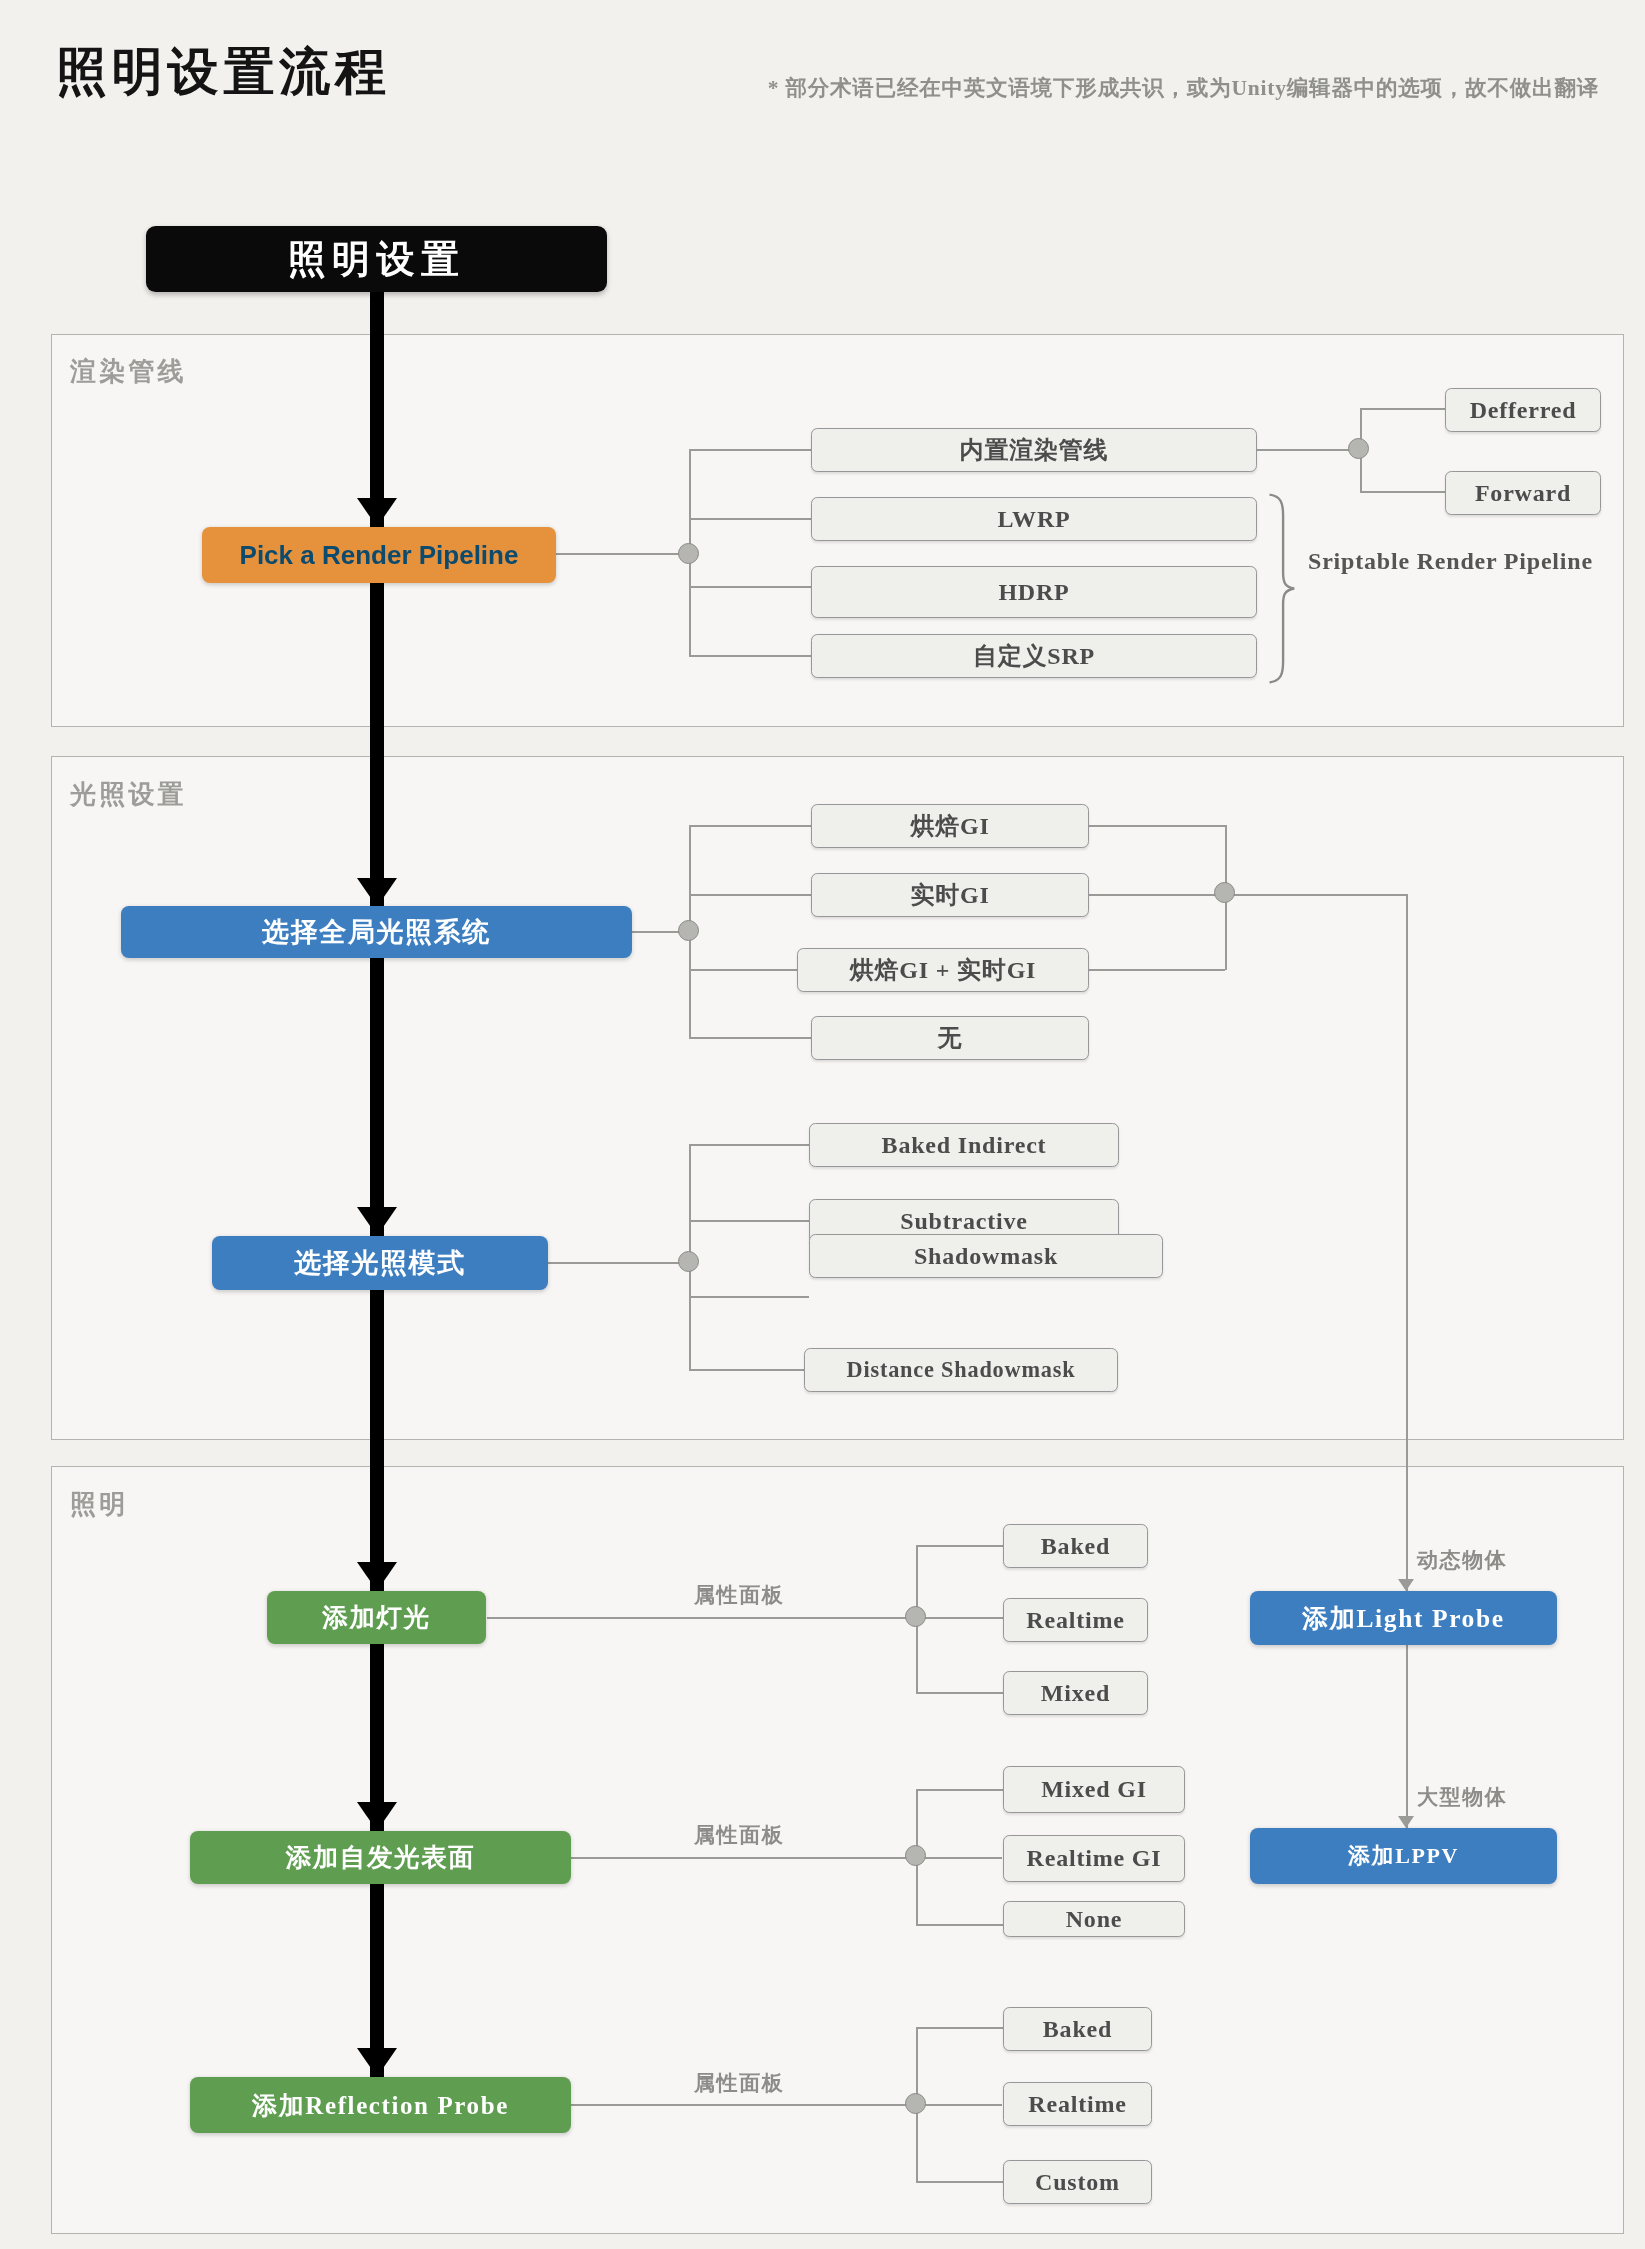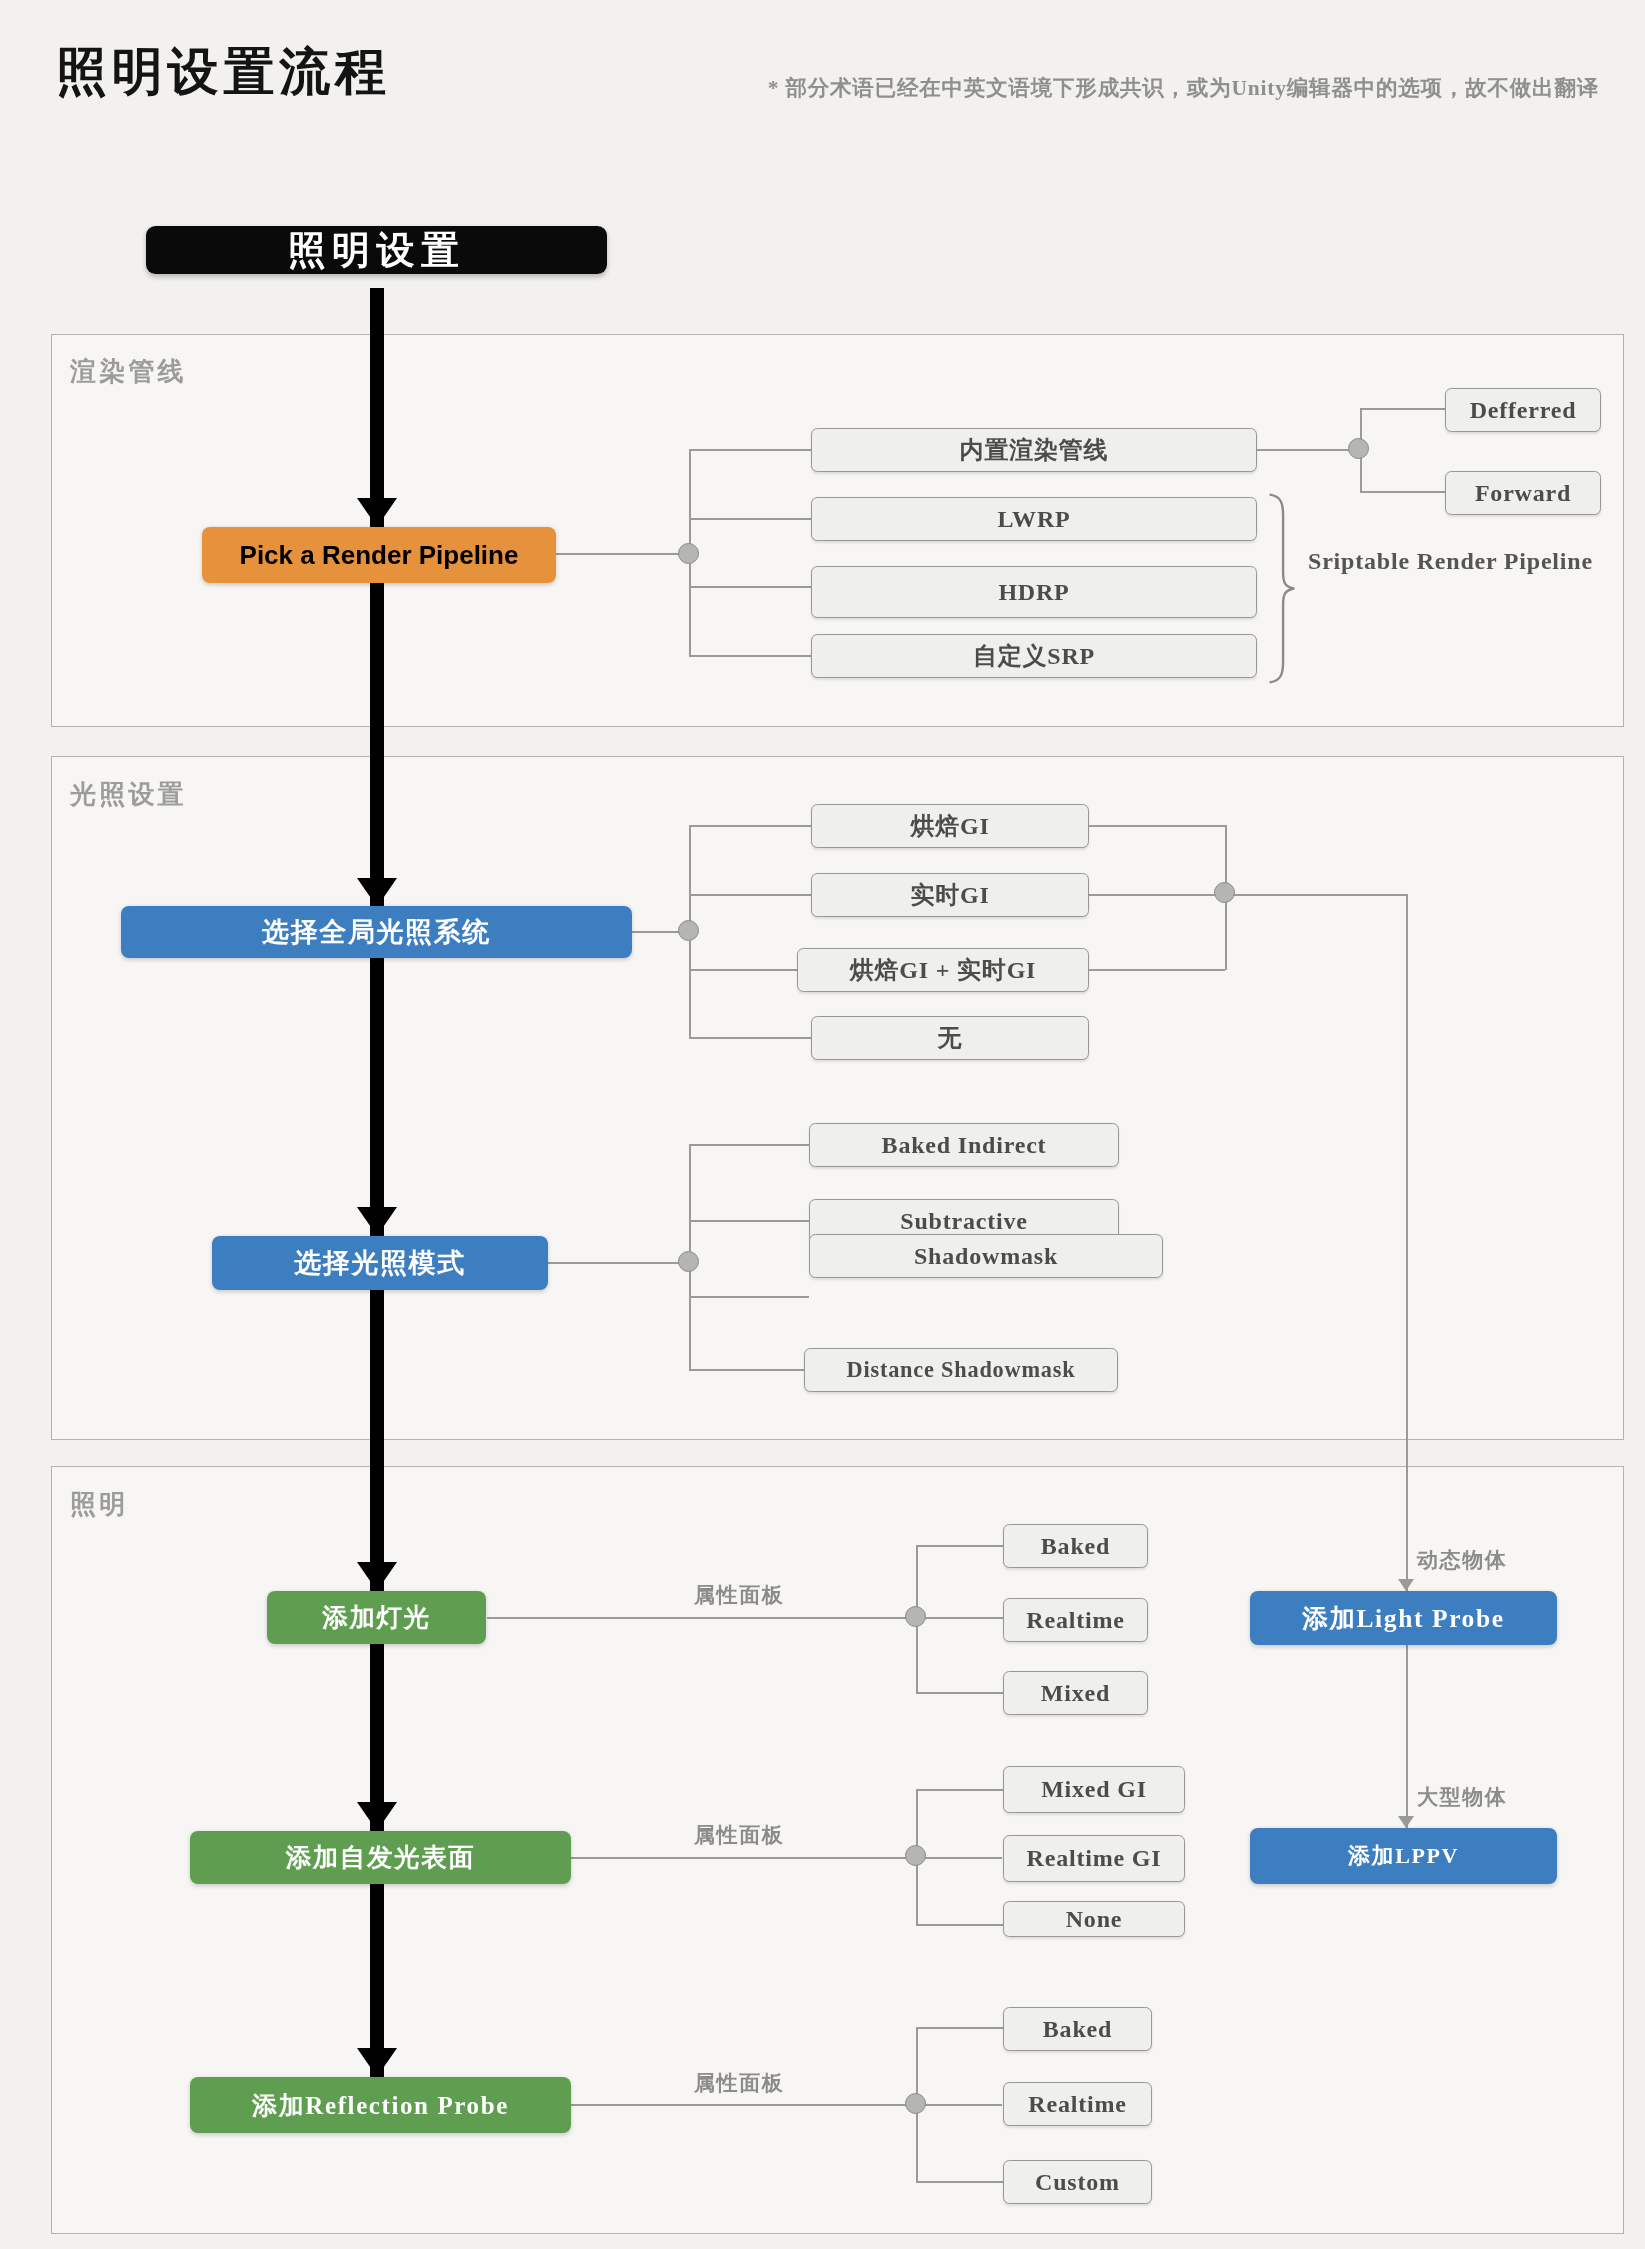--- a/index.html
+++ b/index.html
@@ -47,21 +47,21 @@
   .node {
     position:absolute; display:flex; align-items:center; justify-content:center;
     font-weight:bold; z-index:4; text-align:center;
   }
   .start {
     background:#0a0a0a; color:#fff; border-radius:9.6px;
     font-size:38px; letter-spacing:6.4px;
     box-shadow:0 2.4px 4.8px rgba(0,0,0,0.25);
   }
   .orange {
-    background:#e6923c; color:#000000; border-radius:8px;
+    background:#e6923c; color:#0c4a6e; border-radius:8px;
     font-size:26px; letter-spacing:0;
     font-family:"Liberation Sans","DejaVu Sans",sans-serif;
     box-shadow:0 1.6px 4px rgba(0,0,0,0.18);
   }
   .blue {
     background:#3d7ec0; color:#fff; border-radius:8px;
     font-size:27px; letter-spacing:1.6px;
     box-shadow:0 1.6px 4px rgba(0,0,0,0.18);
   }
   .green {
@@ -157,21 +157,21 @@
 
 <div class="dot" style="left:678px;top:543px"></div>
 <div class="dot" style="left:1348px;top:438px"></div>
 <div class="dot" style="left:678px;top:920px"></div>
 <div class="dot" style="left:1214px;top:882px"></div>
 <div class="dot" style="left:678px;top:1251px"></div>
 <div class="dot" style="left:905px;top:1606px"></div>
 <div class="dot" style="left:905px;top:1845px"></div>
 <div class="dot" style="left:905px;top:2093px"></div>
 
-<div class="node start" style="left:146px;top:226px;width:461px;height:48px">照明设置</div>
+<div class="node start" style="left:146px;top:226px;width:461px;height:66px">照明设置</div>
 
 <div class="node orange" style="left:202px;top:527px;width:354px;height:56px">Pick a Render Pipeline</div>
 
 <div class="opt" style="left:811px;top:428px;width:446px;height:44px">内置渲染管线</div>
 <div class="opt" style="left:811px;top:497px;width:446px;height:44px">LWRP</div>
 <div class="opt" style="left:811px;top:566px;width:446px;height:52px">HDRP</div>
 <div class="opt" style="left:811px;top:634px;width:446px;height:44px">自定义SRP</div>
 
 <div class="opt" style="left:1445px;top:388px;width:156px;height:44px">Defferred</div>
 <div class="opt" style="left:1445px;top:471px;width:156px;height:44px">Forward</div>

